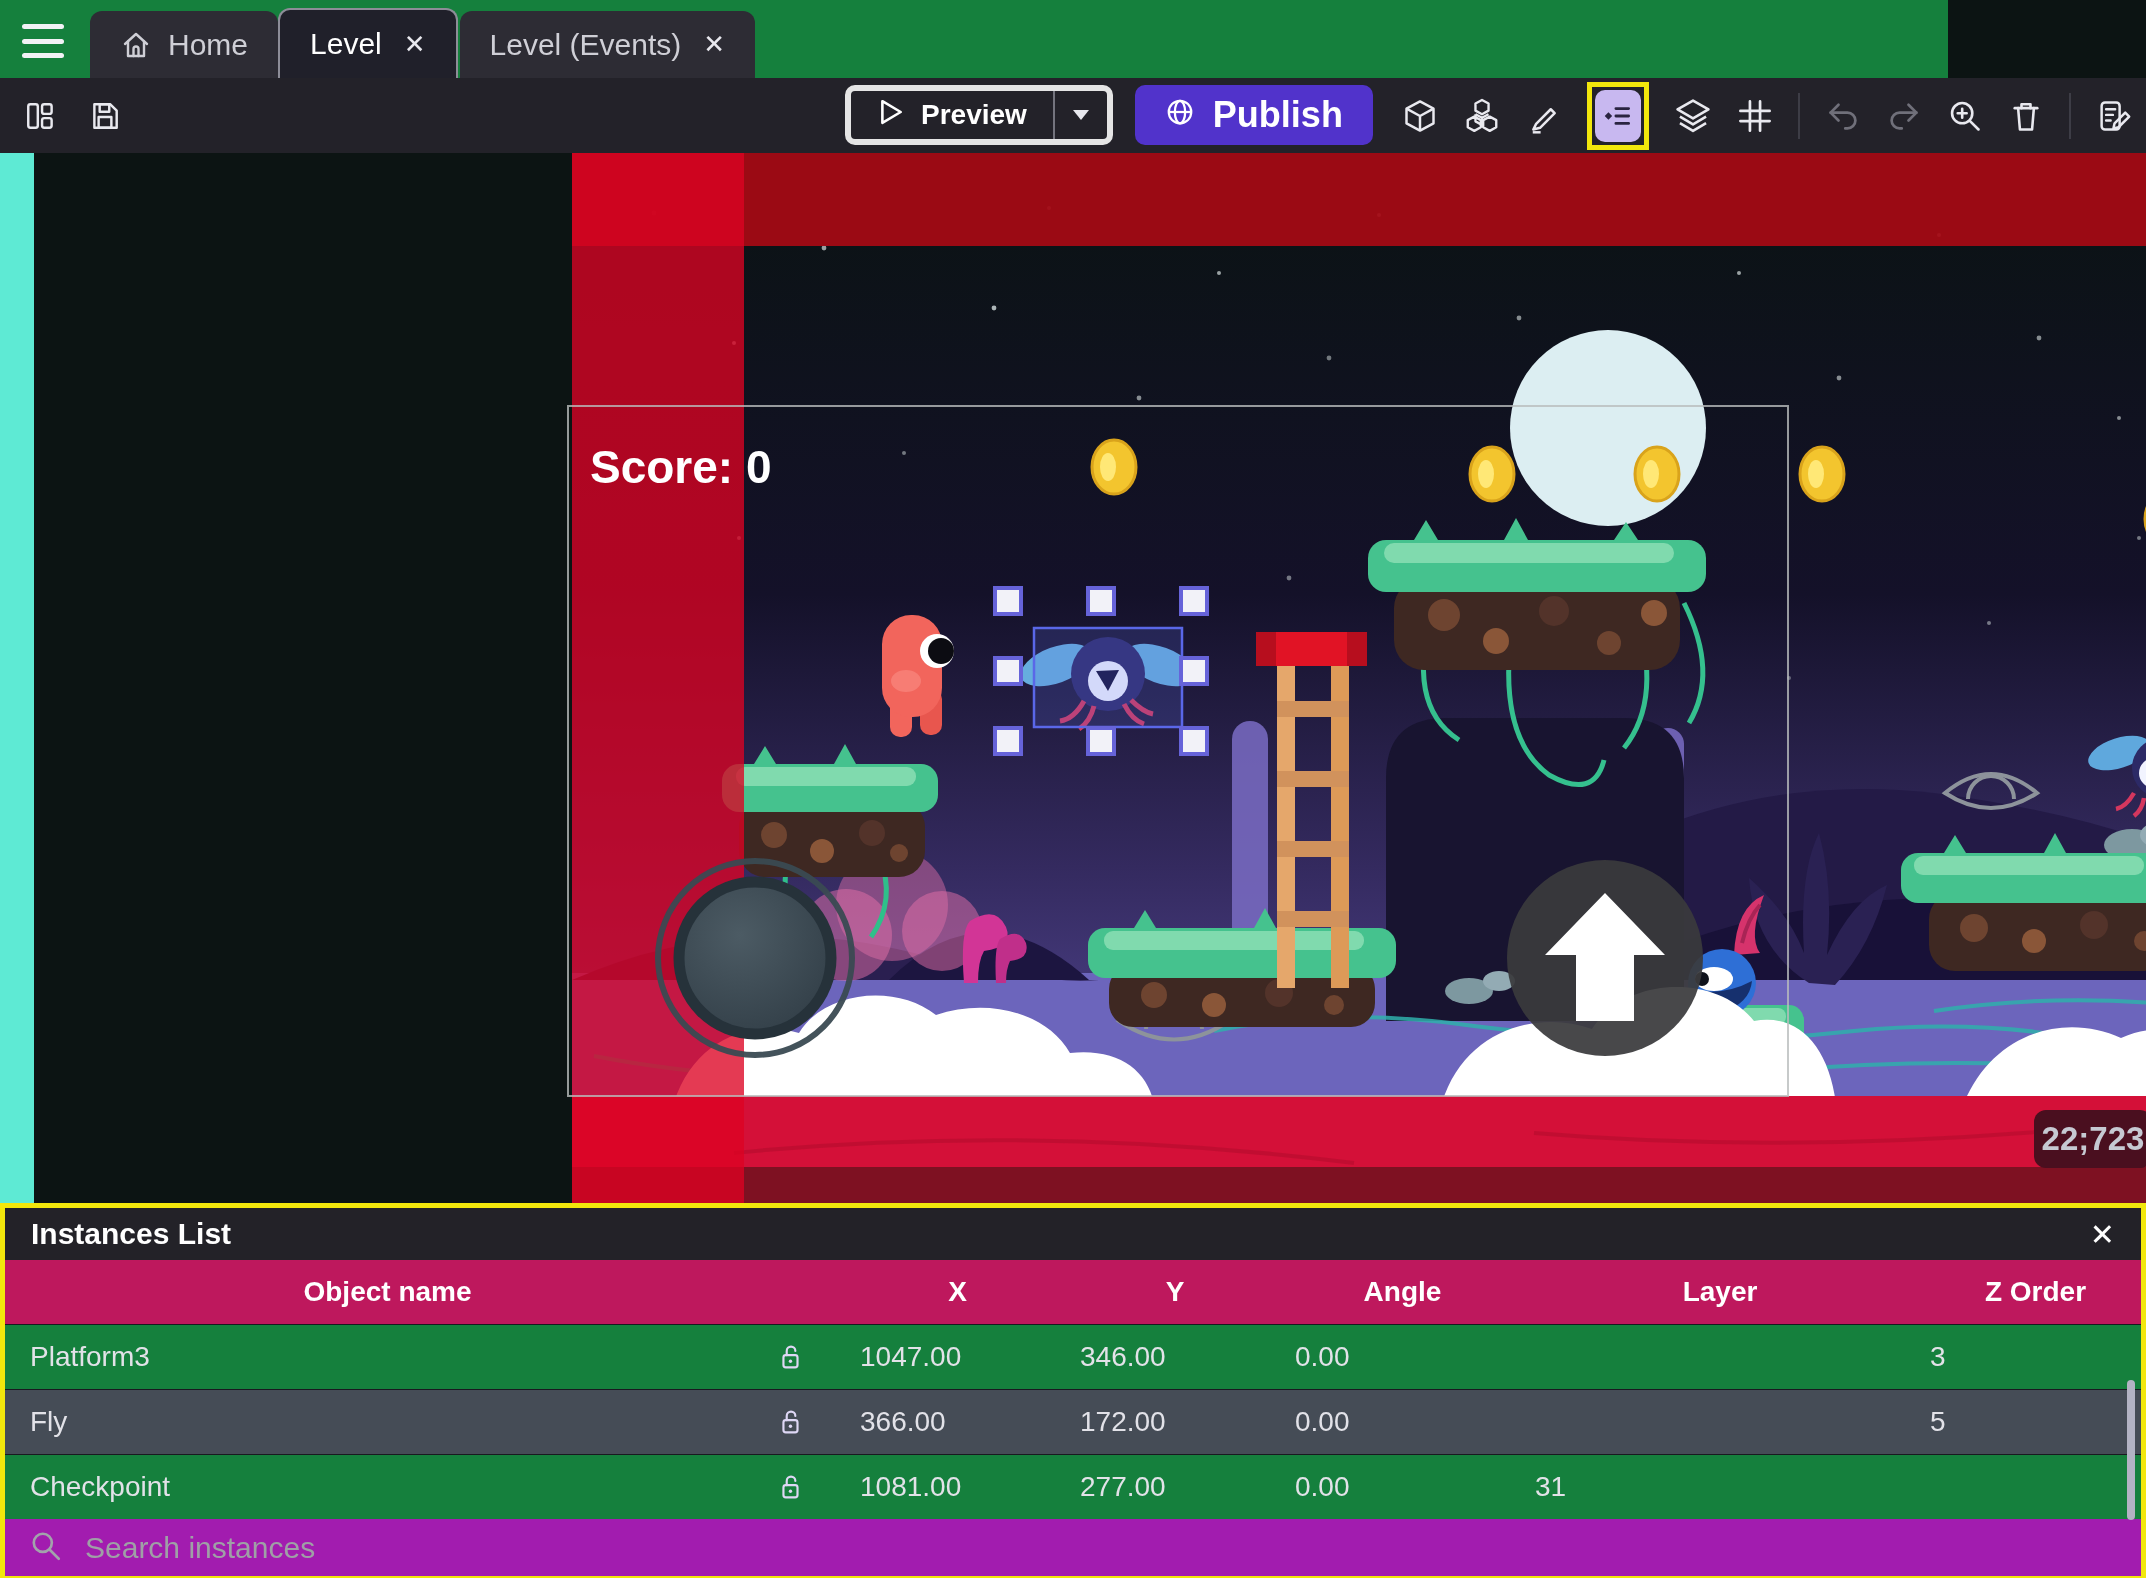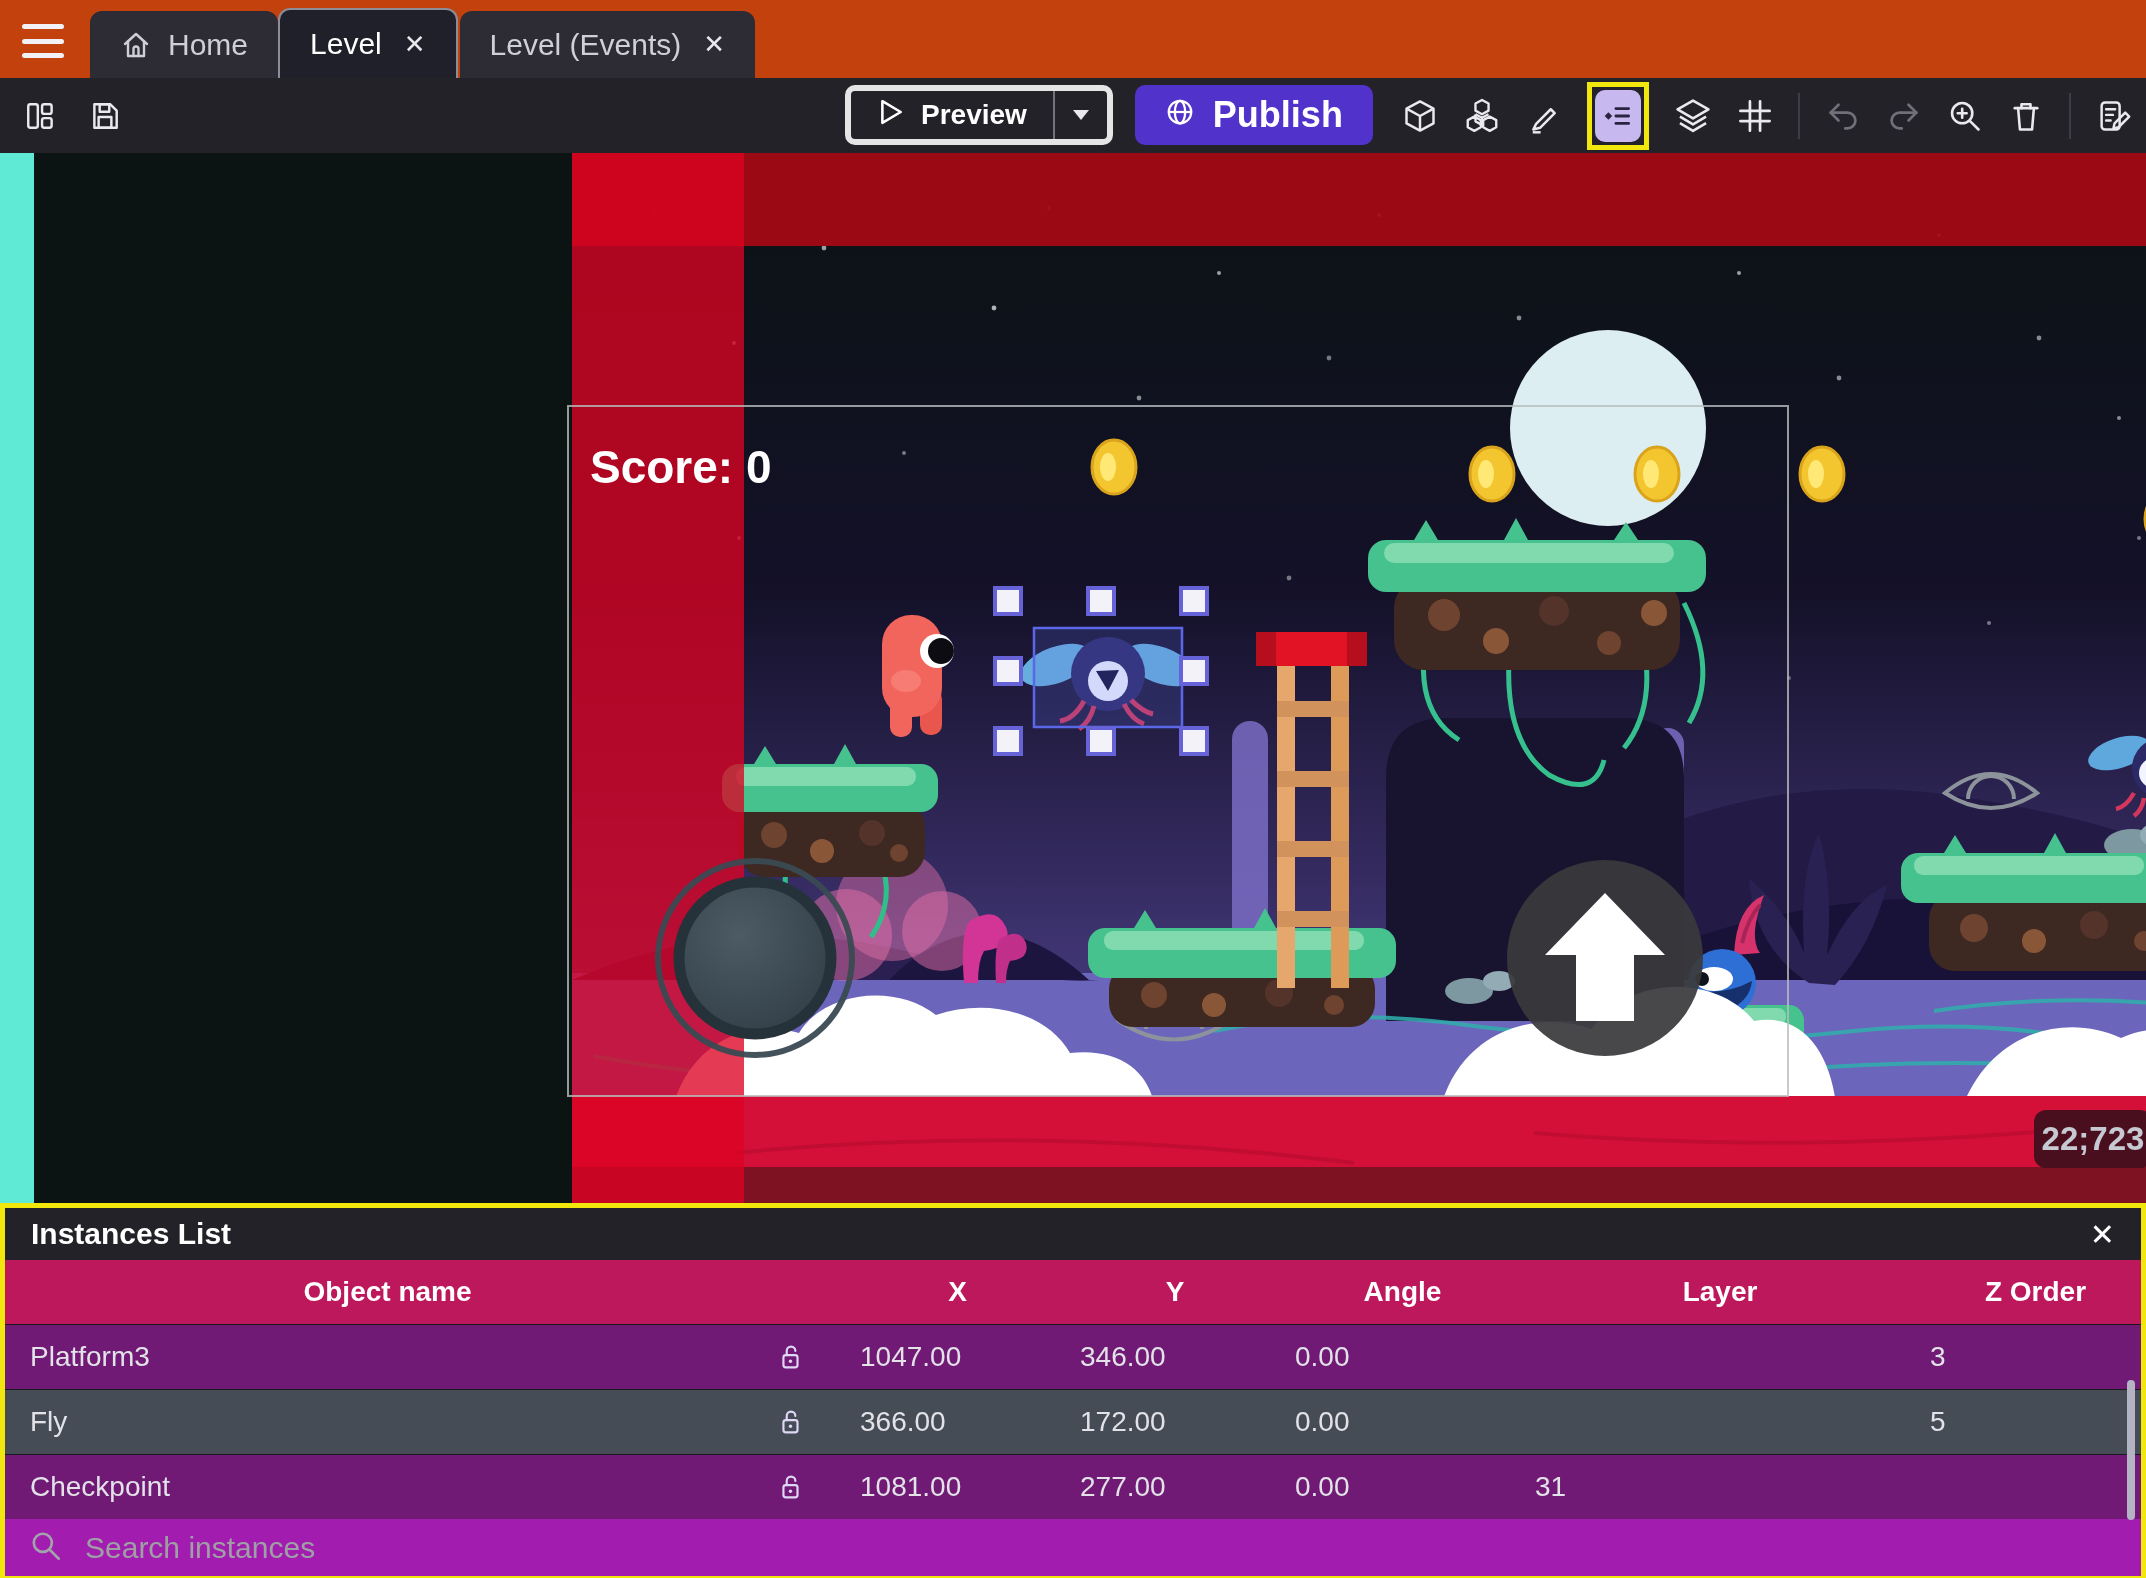--- a/index.html
+++ b/index.html
@@ -1,20 +1,20 @@
 <!DOCTYPE html>
 <html><head>
 <meta charset="utf-8">
 <style>
   html,body{margin:0;padding:0;background:#0c1413;}
   body{width:2146px;height:1578px;font-family:"Liberation Sans",sans-serif;overflow:hidden;}
   .app{position:relative;width:2146px;height:1578px;background:#0c1413;}
 
   
-  .tabbar{position:absolute;top:0;left:0;width:2146px;height:78px;background:#c2410c;display:flex;align-items:flex-end;}
+  .tabbar{position:absolute;top:0;left:0;width:1948px;height:78px;background:#15803d;display:flex;align-items:flex-end;}
   .hamburger{width:42px;height:34px;margin:0 26px 20px 22px;display:flex;flex-direction:column;justify-content:space-between;cursor:pointer;}
   .hamburger span{display:block;height:5px;background:#f2f2f6;border-radius:3px;}
   .tab{height:67px;box-sizing:border-box;display:flex;align-items:center;gap:16px;padding:0 30px;
        font-size:30px;color:#cfcfd6;background:#2d2c34;border-radius:12px 12px 0 0;cursor:pointer;}
   .tab .tab-close{font-size:26px;color:#e8e8ee;margin-left:6px;}
   .tab.active{background:#20202a;border:2px solid #8d8d98;border-bottom:none;color:#ffffff;height:70px;z-index:3;}
   .tab.events{margin-left:2px;}
   .home-icon svg{display:block;}
 
   
@@ -39,21 +39,21 @@
   
   .panel{position:absolute;top:1203px;left:0;width:2146px;height:375px;box-sizing:border-box;
          border:5px solid #f2e70c;background:#232228;}
   .panel-title-row{height:52px;display:flex;align-items:center;justify-content:space-between;padding:0 26px;}
   .panel-title{color:#ffffff;font-size:30px;font-weight:600;}
   .panel-close{color:#ffffff;font-size:30px;cursor:pointer;}
   .grid-row{display:grid;grid-template-columns:740px 90px 220px 215px 240px 395px 1fr;align-items:center;height:64px;font-size:28px;color:#e2e2e8;}
   .grid-row .cell{padding-left:25px;white-space:nowrap;}
   .grid-row .cell-lock{padding-left:0;display:flex;justify-content:center;}
   .header-row{background:#be185d;color:#ffffff;font-weight:bold;text-align:center;}
-  .row{background:#701a75;border-top:1px solid #191920;cursor:pointer;}
+  .row{background:#15803d;border-top:1px solid #191920;cursor:pointer;}
   .row.selected{background:#454c56;}
   .search-row{height:57px;background:#a21caf;display:flex;align-items:center;gap:20px;padding:0 24px;}
   .search-row input{flex:1;background:transparent;border:none;outline:none;color:#e8e8ee;font-size:30px;font-family:"Liberation Sans",sans-serif;}
   .search-row input::placeholder{color:#9fa0a6;}
   .scroll-thumb{position:absolute;right:6px;top:172px;width:8px;height:140px;background:#b3b3c4;border-radius:4px;}
 </style>
 </head>
 <body>
 
 <div class="app">

